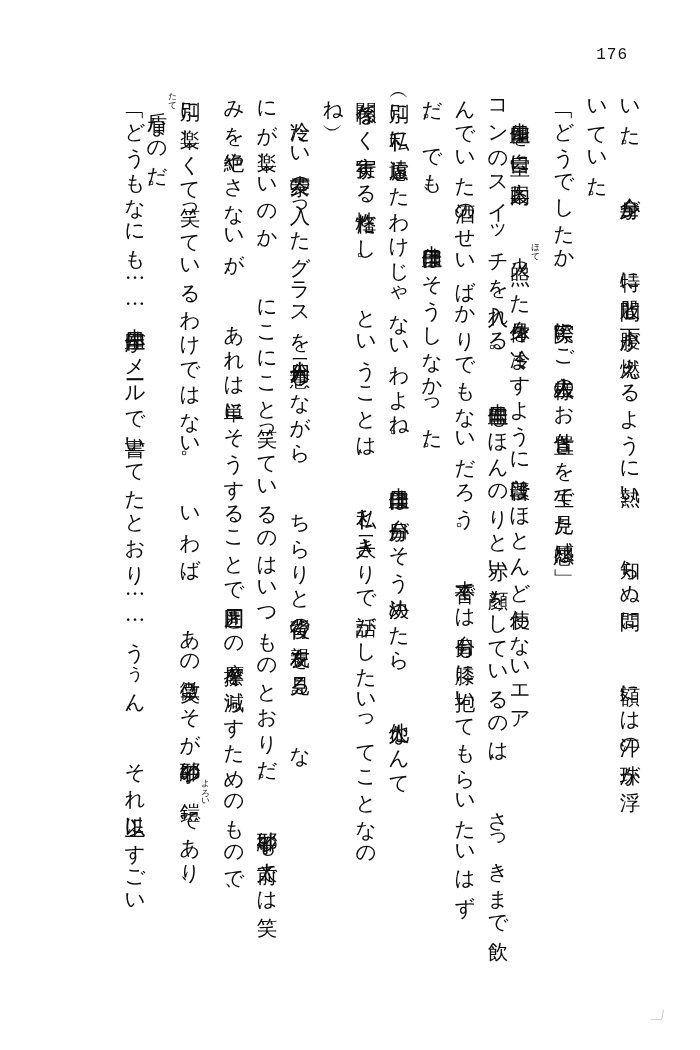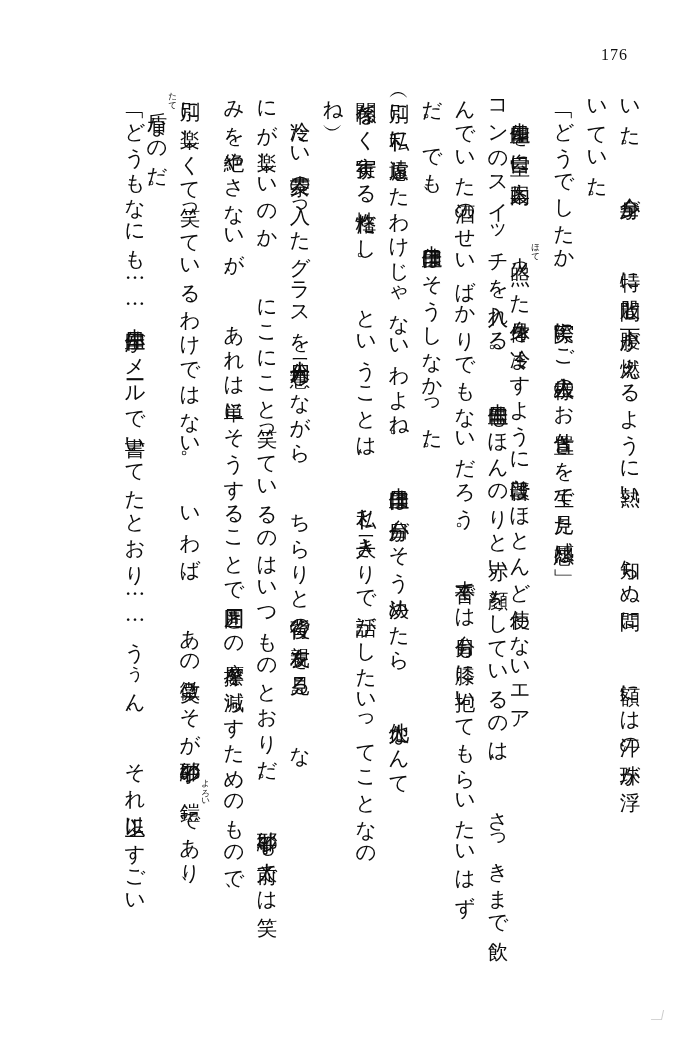--- a/index.html
+++ b/index.html
@@ -17,21 +17,21 @@
     background: #ffffff;
     overflow: hidden;
   }
   .page-number {
     position: absolute;
     top: 46px;
     right: 72px;
     font-size: 16px;
     color: #111;
     letter-spacing: 1px;
-    font-family: Liberation Serif, serif;
+    font-family: Liberation Mono, monospace;
   }
   .text-body {
     position: absolute;
     top: 86px;
     right: 60px;
     left: 56px;
     bottom: 60px;
     display: flex;
     flex-direction: row-reverse;
     justify-content: flex-start;

